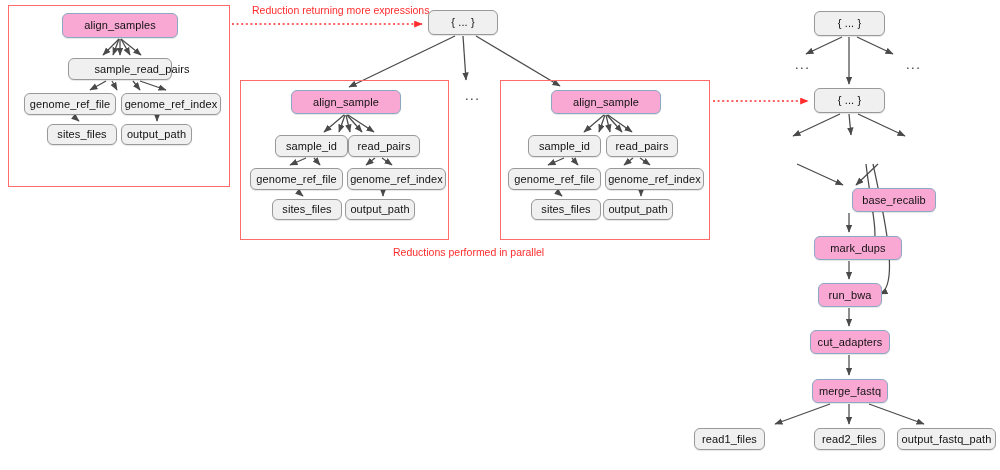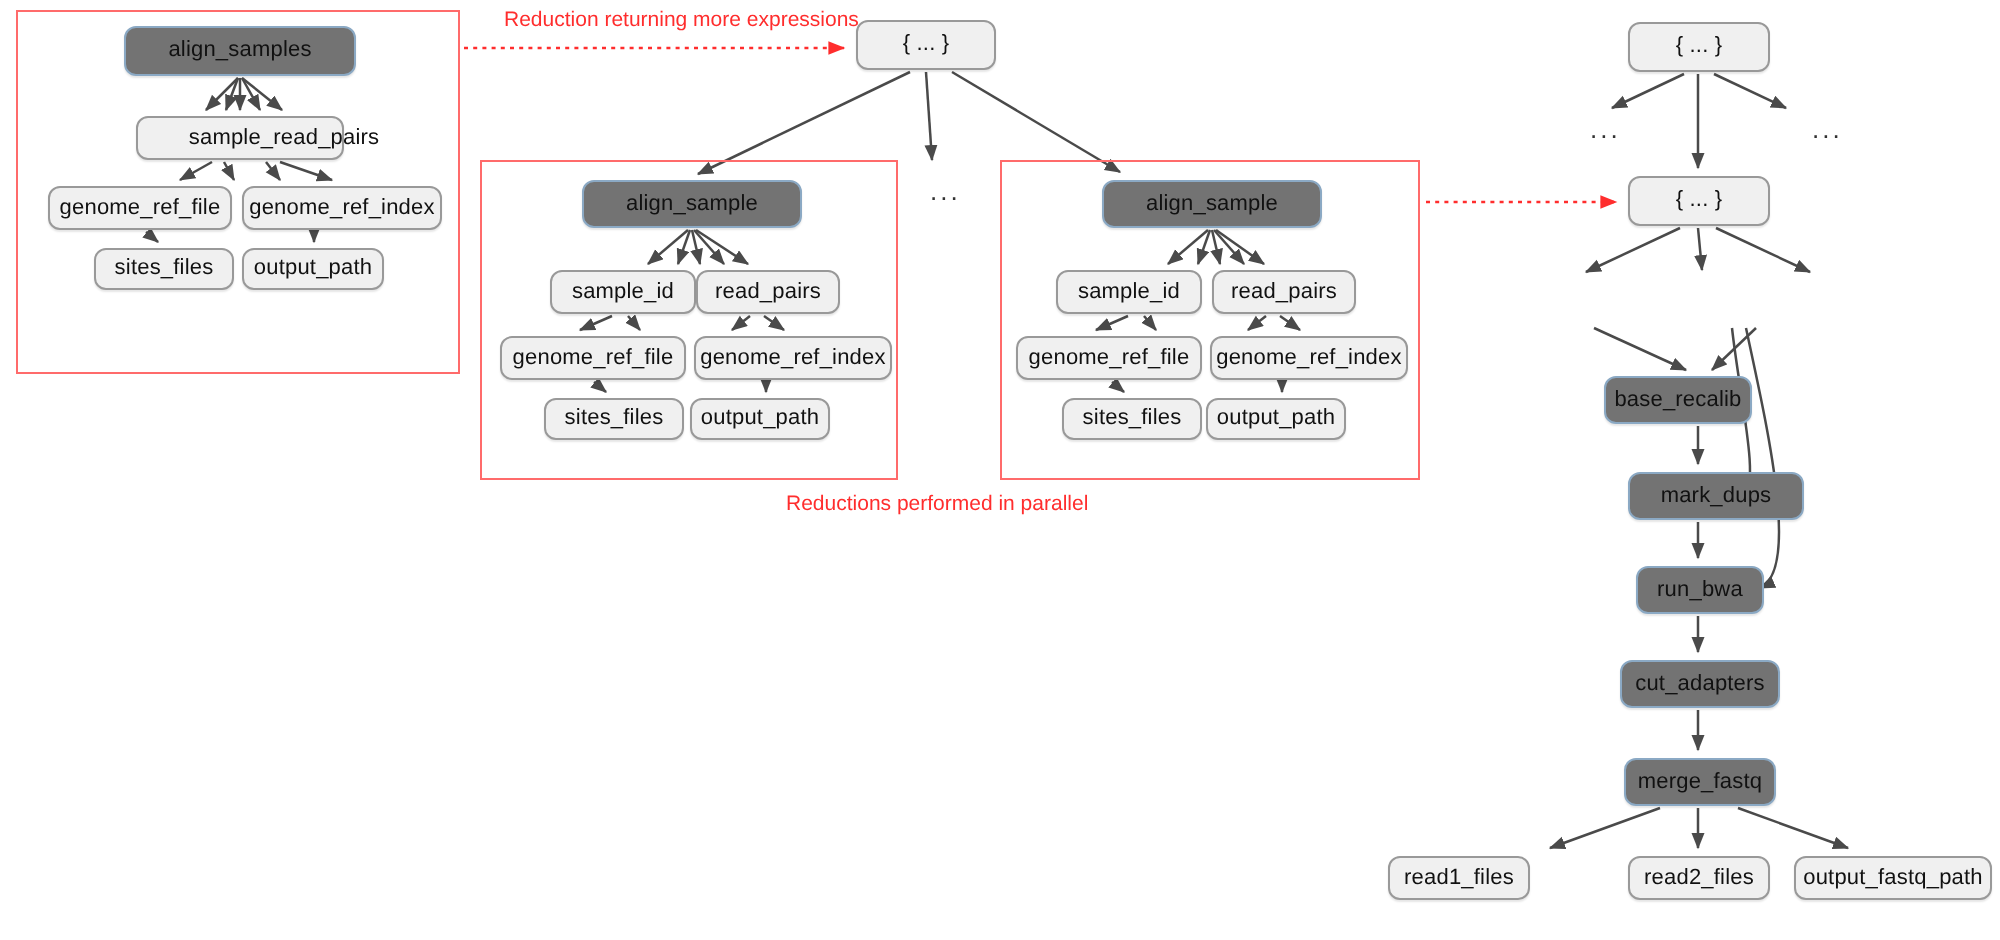--- a/index.html
+++ b/index.html
@@ -4,21 +4,21 @@
 <style>
   html,body{margin:0;padding:0;background:#fff;}
   #stage{position:relative;width:1000px;height:470px;background:#fff;
          font-family:"Liberation Sans",sans-serif;overflow:hidden;}
   svg#edges{position:absolute;left:0;top:0;width:1000px;height:470px;pointer-events:none;}
   .node{position:absolute;box-sizing:border-box;display:flex;align-items:center;
         justify-content:center;border-radius:6px;font-size:11px;line-height:1;
         white-space:nowrap;letter-spacing:.1px;}
   .node.gray{background:#f0f0f0;border:1px solid #999;color:#111;
         box-shadow:0 1px 1px rgba(0,0,0,.10);}
-  .node.blue{background:#737373;border:1px solid #8ba9c4;color:#111;
+  .node.blue{background:#f9a8d4;border:1px solid #8ba9c4;color:#111;
         box-shadow:0 1px 1px rgba(0,0,0,.10);}
   .redbox{position:absolute;box-sizing:border-box;border:1.4px solid #ff6b6b;background:transparent;}
   .redlabel{position:absolute;color:#ff2d2d;font-size:10.5px;white-space:nowrap;}
   .ellipsis{position:absolute;color:#333;font-size:13px;letter-spacing:1.5px;line-height:1;}
 </style>
 </head>
 <body>
 
 <div id="stage">
 
@@ -130,21 +130,21 @@
   <div class="node blue" style="left:551px;top:90px;width:110px;height:24px;">align_sample</div>
   <div class="node gray" style="left:528px;top:135px;width:73px;height:22px;">sample_id</div>
   <div class="node gray" style="left:606px;top:135px;width:72px;height:22px;">read_pairs</div>
   <div class="node gray" style="left:508px;top:168px;width:93px;height:22px;">genome_ref_file</div>
   <div class="node gray" style="left:605px;top:168px;width:99px;height:22px;">genome_ref_index</div>
   <div class="node gray" style="left:531px;top:199px;width:70px;height:21px;">sites_files</div>
   <div class="node gray" style="left:603px;top:199px;width:70px;height:21px;">output_path</div>
 
   <div class="node gray" style="left:814px;top:11px;width:71px;height:25px;">{ ... }</div>
   <div class="node gray" style="left:814px;top:88px;width:71px;height:25px;">{ ... }</div>
-  <div class="node blue" style="left:802px;top:188px;width:74px;height:24px;">base_recalib</div>
+  <div class="node blue" style="left:852px;top:188px;width:84px;height:24px;">base_recalib</div>
   <div class="node blue" style="left:814px;top:236px;width:88px;height:24px;">mark_dups</div>
   <div class="node blue" style="left:818px;top:283px;width:64px;height:24px;">run_bwa</div>
   <div class="node blue" style="left:810px;top:330px;width:80px;height:24px;">cut_adapters</div>
   <div class="node blue" style="left:812px;top:379px;width:76px;height:24px;">merge_fastq</div>
   <div class="node gray" style="left:694px;top:428px;width:71px;height:22px;">read1_files</div>
   <div class="node gray" style="left:814px;top:428px;width:71px;height:22px;">read2_files</div>
   <div class="node gray" style="left:897px;top:428px;width:99px;height:22px;text-align:right;">output_fastq_path</div>
 
 </div>
 

